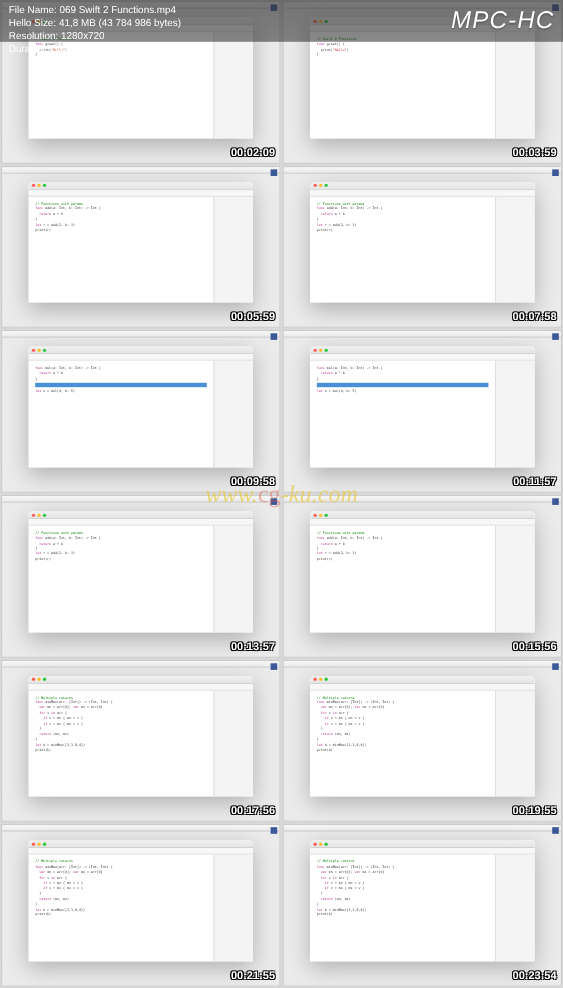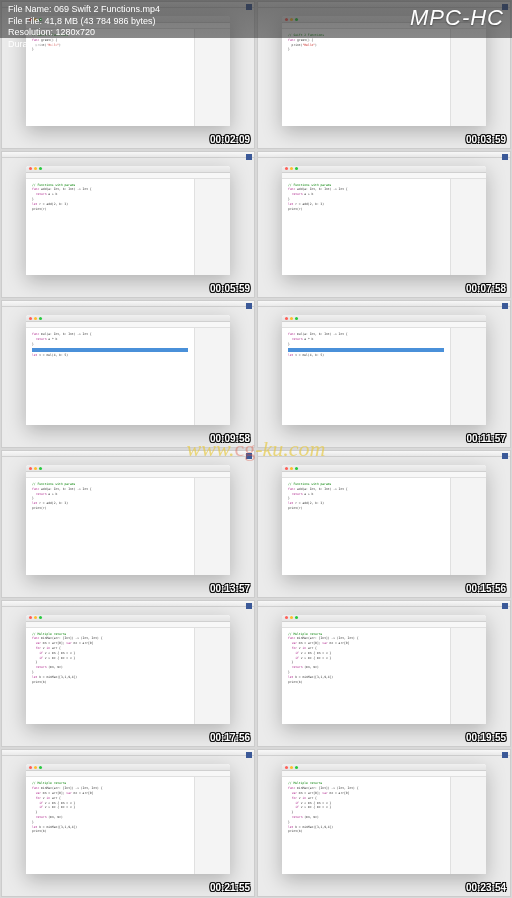--- a/index.html
+++ b/index.html
@@ -449,21 +449,21 @@
         <div class="sidebar"></div>
       </div>
     </div>
     <div class="timestamp">00:23:54</div>
   </div>
   </div>
 
 <div class="header">
   <div class="file-info">
     <span><span>File Name:</span> <span>069 Swift 2 Functions.mp4</span></span>
-    <span><span>File File:</span> <span>41,8 MB (43 784 986 bytes)</span></span>
+    <span><span>Hello Size:</span> <span>41,8 MB (43 784 986 bytes)</span></span>
     <span><span>Resolution:</span> <span>1280x720</span></span>
     <span><span>Duration:</span> <span>00:25:54</span></span>
   </div>
   <div class="player-logo">MPC-HC</div>
 </div>
 
 <div class="watermark">
   <span class="wm1">www.</span><span class="wm2">cg</span><span class="wm1">-</span><span class="wm1">ku.com</span>
 </div>
 

